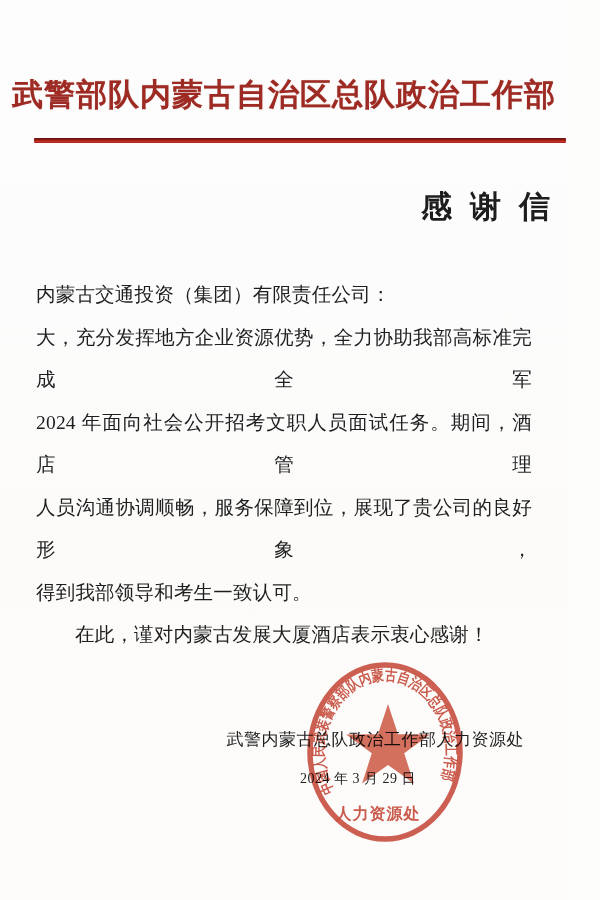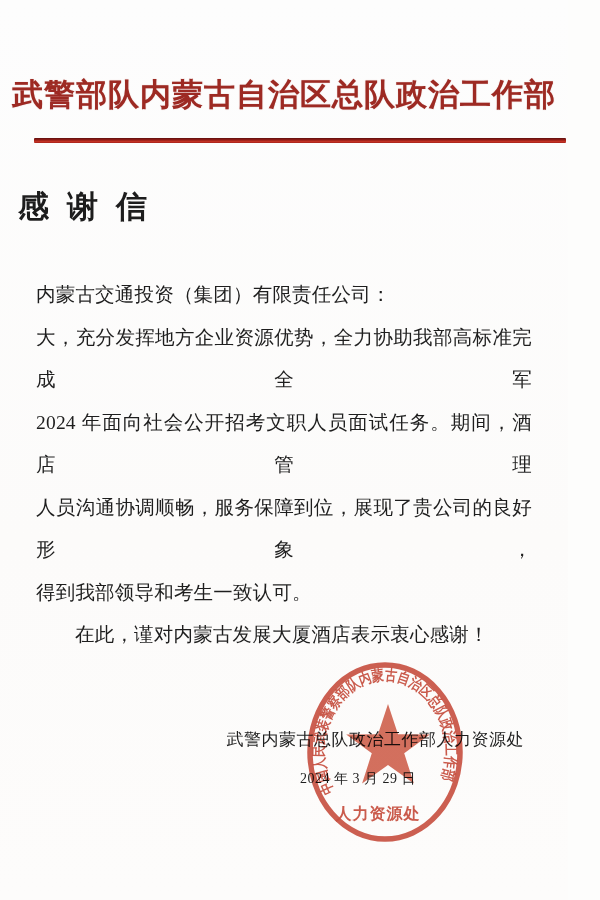--- a/index.html
+++ b/index.html
@@ -23,21 +23,21 @@
     text-shadow: 0 0 1px rgba(157,42,35,.4);
     white-space: nowrap;
   }
   .rule {
     position: absolute; top: 138px; left: 34px; width: 532px; height: 5px;
     background: linear-gradient(180deg, #5e100e 0%, #8f1b16 35%, #c23224 70%, #a8221a 100%);
     border-radius: 1px;
   }
   .letter-title {
     position: absolute; top: 186px; left: 0; right: 0;
-    text-align: left;
+    text-align: right;
     font-size: 31px; font-weight: bold;
     color: #1d1d1d;
     letter-spacing: 0.58em;
     padding-left: 0.58em;
   }
   .body-text {
     position: absolute; top: 274px; left: 36px; right: 36px;
     font-size: 19.5px; line-height: 42.5px;
     color: #1e1e1e;
     letter-spacing: 0.2px;

